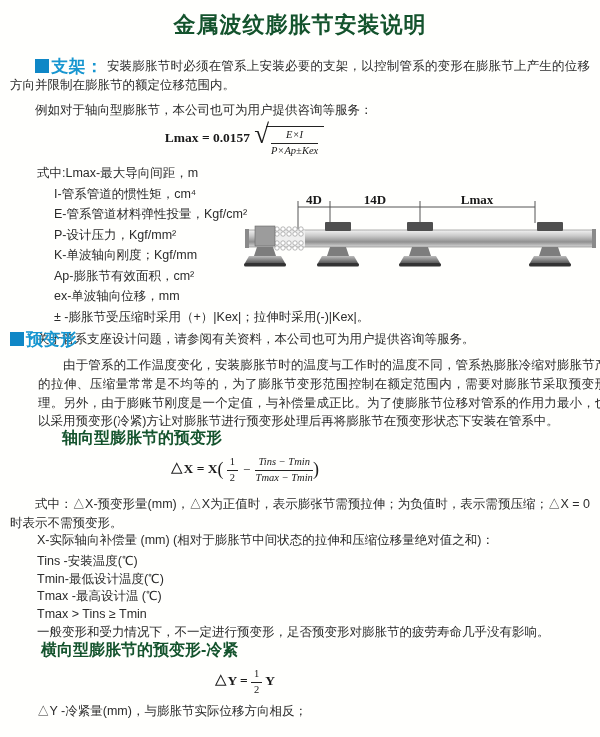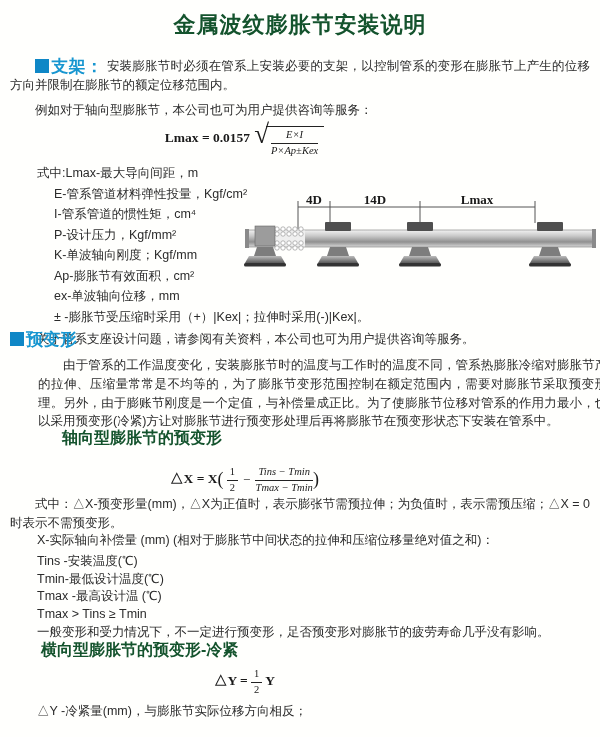--- a/index.html
+++ b/index.html
@@ -70,22 +70,22 @@
 
   <div class="abs formula" style="top:122px; left:0;">
     <span class="f-bold">Lmax = 0.0157</span><span class="sqrt">
         <span class="radical">√</span>
         <span class="rootbox"><span class="frac it"><span class="fnum">E×I</span><span class="fden">P×Ap±Kex</span></span></span>
       </span>
   </div>
 
   <div class="abs defs" style="top:163px; left:37px;">
     <div class="item"><span>式中:</span><span>Lmax-最大导向间距，m</span></div>
+    <div class="item deep">I-管系管道的惯性矩，cm⁴</div>
     <div class="item deep">E-管系管道材料弹性投量，Kgf/cm²</div>
-    <div class="item deep">I-管系管道的惯性矩，cm⁴</div>
     <div class="item deep">P-设计压力，Kgf/mm²</div>
     <div class="item deep">K-单波轴向刚度；Kgf/mm</div>
     <div class="item deep">Ap-膨胀节有效面积，cm²</div>
     <div class="item deep">ex-单波轴向位移，mm</div>
     <div class="item deep">± -膨胀节受压缩时采用（+）|Kex|；拉伸时采用(-)|Kex|。</div>
     <div class="item" style="margin-top:2px;">关于管系支座设计问题，请参阅有关资料，本公司也可为用户提供咨询等服务。</div>
   </div>
 
   <svg class="abs" style="top:193px; left:243px;" width="355" height="100" viewBox="0 0 355 100" aria-hidden="true">
     <defs>
@@ -171,21 +171,21 @@
     </g>
   </svg>
 
   <div class="abs sec-head" style="top:331px; left:10px;">
     <span class="sq"></span><span>预变形</span>
   </div>
   <div class="abs para indent" style="top:356px; left:10px; width:582px; line-height:18.8px;margin-left:28px;">由于管系的工作温度变化，安装膨胀节时的温度与工作时的温度不同，管系热膨胀冷缩对膨胀节产生的拉伸、压缩量常常是不均等的，为了膨胀节变形范围控制在额定范围内，需要对膨胀节采取预变形处理。另外，由于膨账节刚度是一个定值，与补偿量成正比。为了使膨胀节位移对管系的作用力最小，也可以采用预变形(冷紧)方让对膨胀节进行预变形处理后再将膨胀节在预变形状态下安装在管系中。</div>
 
   <div class="abs sub-head" style="top:428px; left:62px;">轴向型膨胀节的预变形</div>
 
-  <div class="abs formula" style="top:456px; left:0;margin-top:10px;">
+  <div class="abs formula" style="top:456px; left:0;">
     <span class="f-bold">△X = X</span><span class="f-paren">(</span>
     <span class="frac"><span class="fnum">1</span><span class="fden">2</span></span>
     <span class="f-op">−</span>
     <span class="frac it"><span class="fnum">Tins − Tmin</span><span class="fden">Tmax − Tmin</span></span><span class="f-paren">)</span>
   </div>
 
   <div class="abs para indent" style="top:495px; left:10px; width:580px;">式中：△X-预变形量(mm)，△X为正值时，表示膨张节需预拉伸；为负值时，表示需预压缩；△X = 0时表示不需预变形。</div>
 
   <div class="abs line-list" style="top:532px; left:37px;">
     <div class="ln">X-实际轴向补偿量 (mm) (相对于膨胀节中间状态的拉伸和压缩位移量绝对值之和)：</div>

